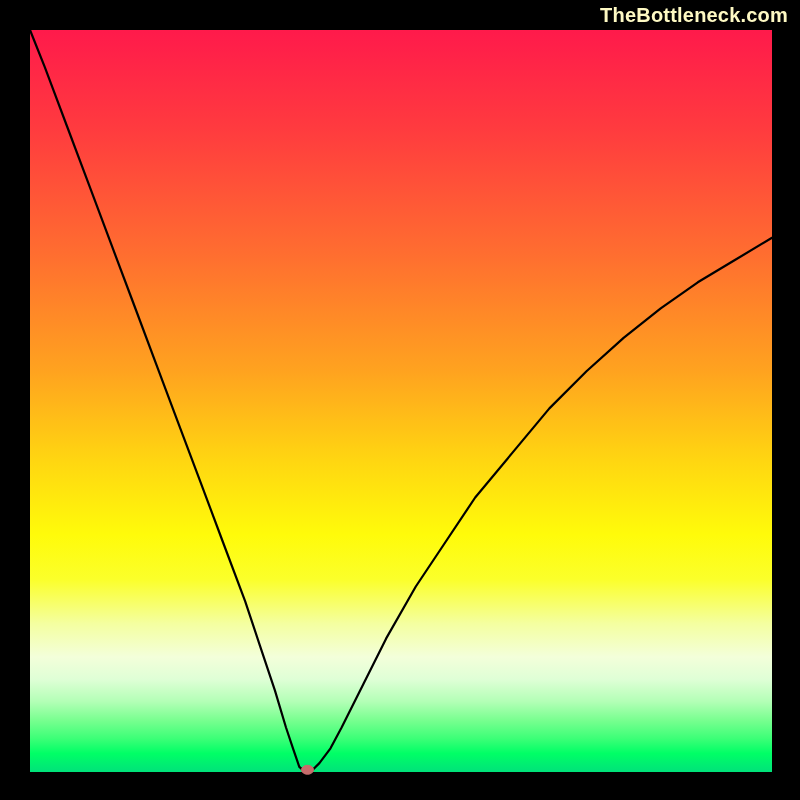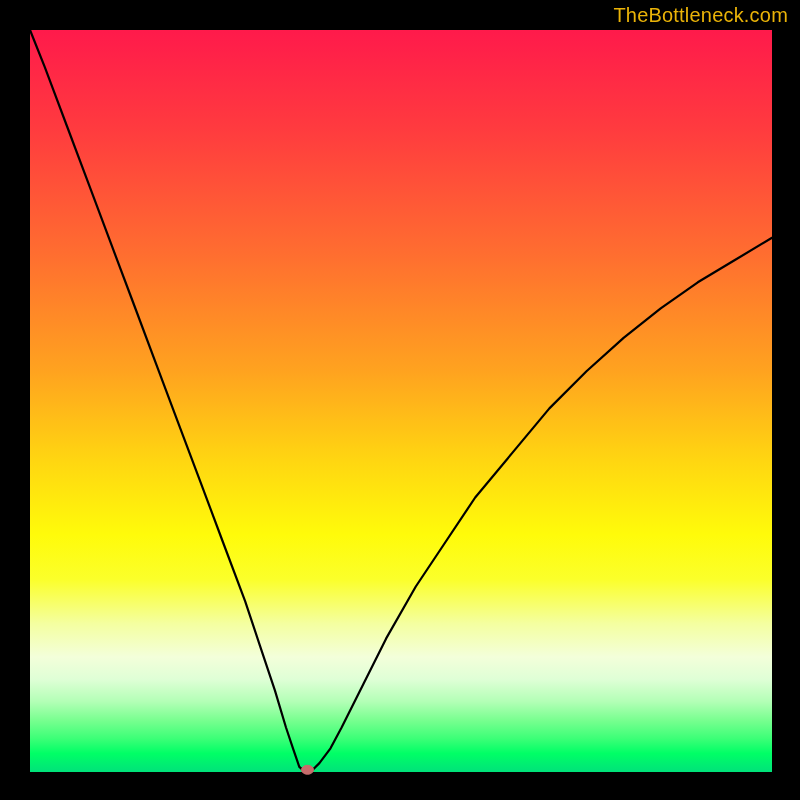--- a/index.html
+++ b/index.html
@@ -13,23 +13,23 @@
   }
   .frame {
     position: relative;
     width: 800px;
     height: 800px;
   }
   .watermark {
     position: absolute;
     top: 4px;
     right: 12px;
-    color: #eab308;
+    color: #fef9c3;
     font-size: 20px;
-    font-weight: 400;
+    font-weight: 700;
     letter-spacing: 0.2px;
     user-select: none;
   }
   .plot-area {
     position: absolute;
     left: 30px;
     top: 30px;
     width: 742px;
     height: 742px;
   }

